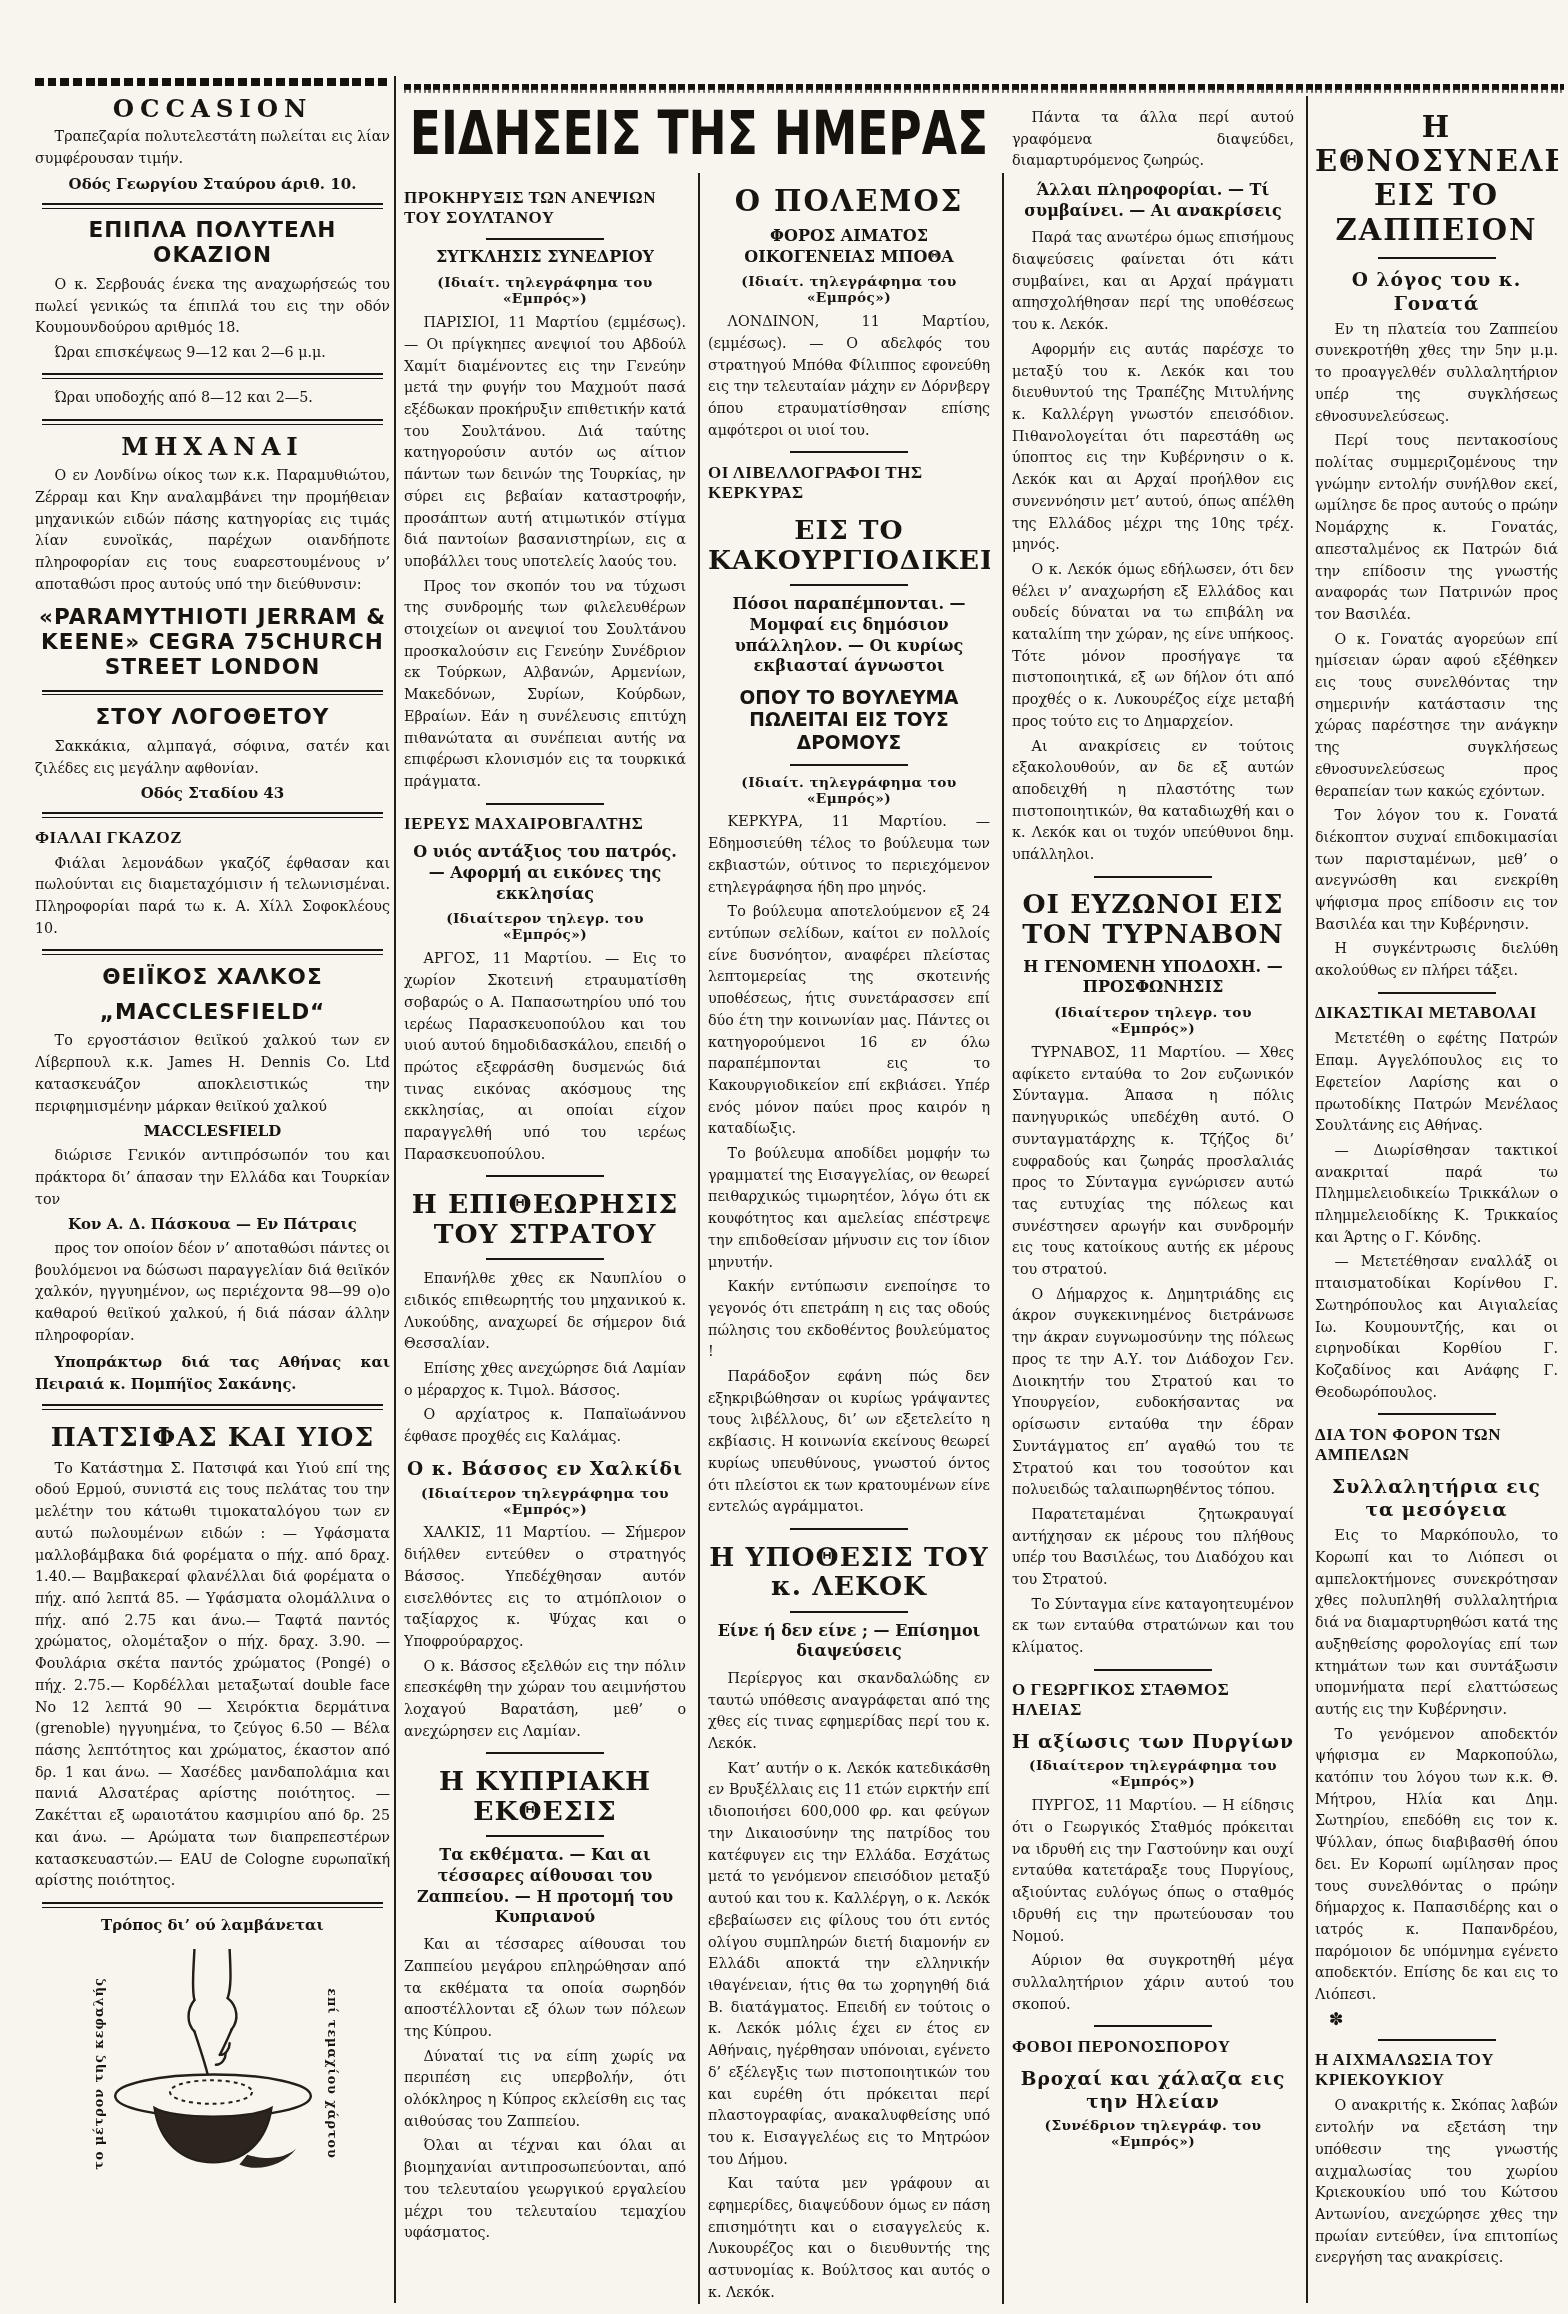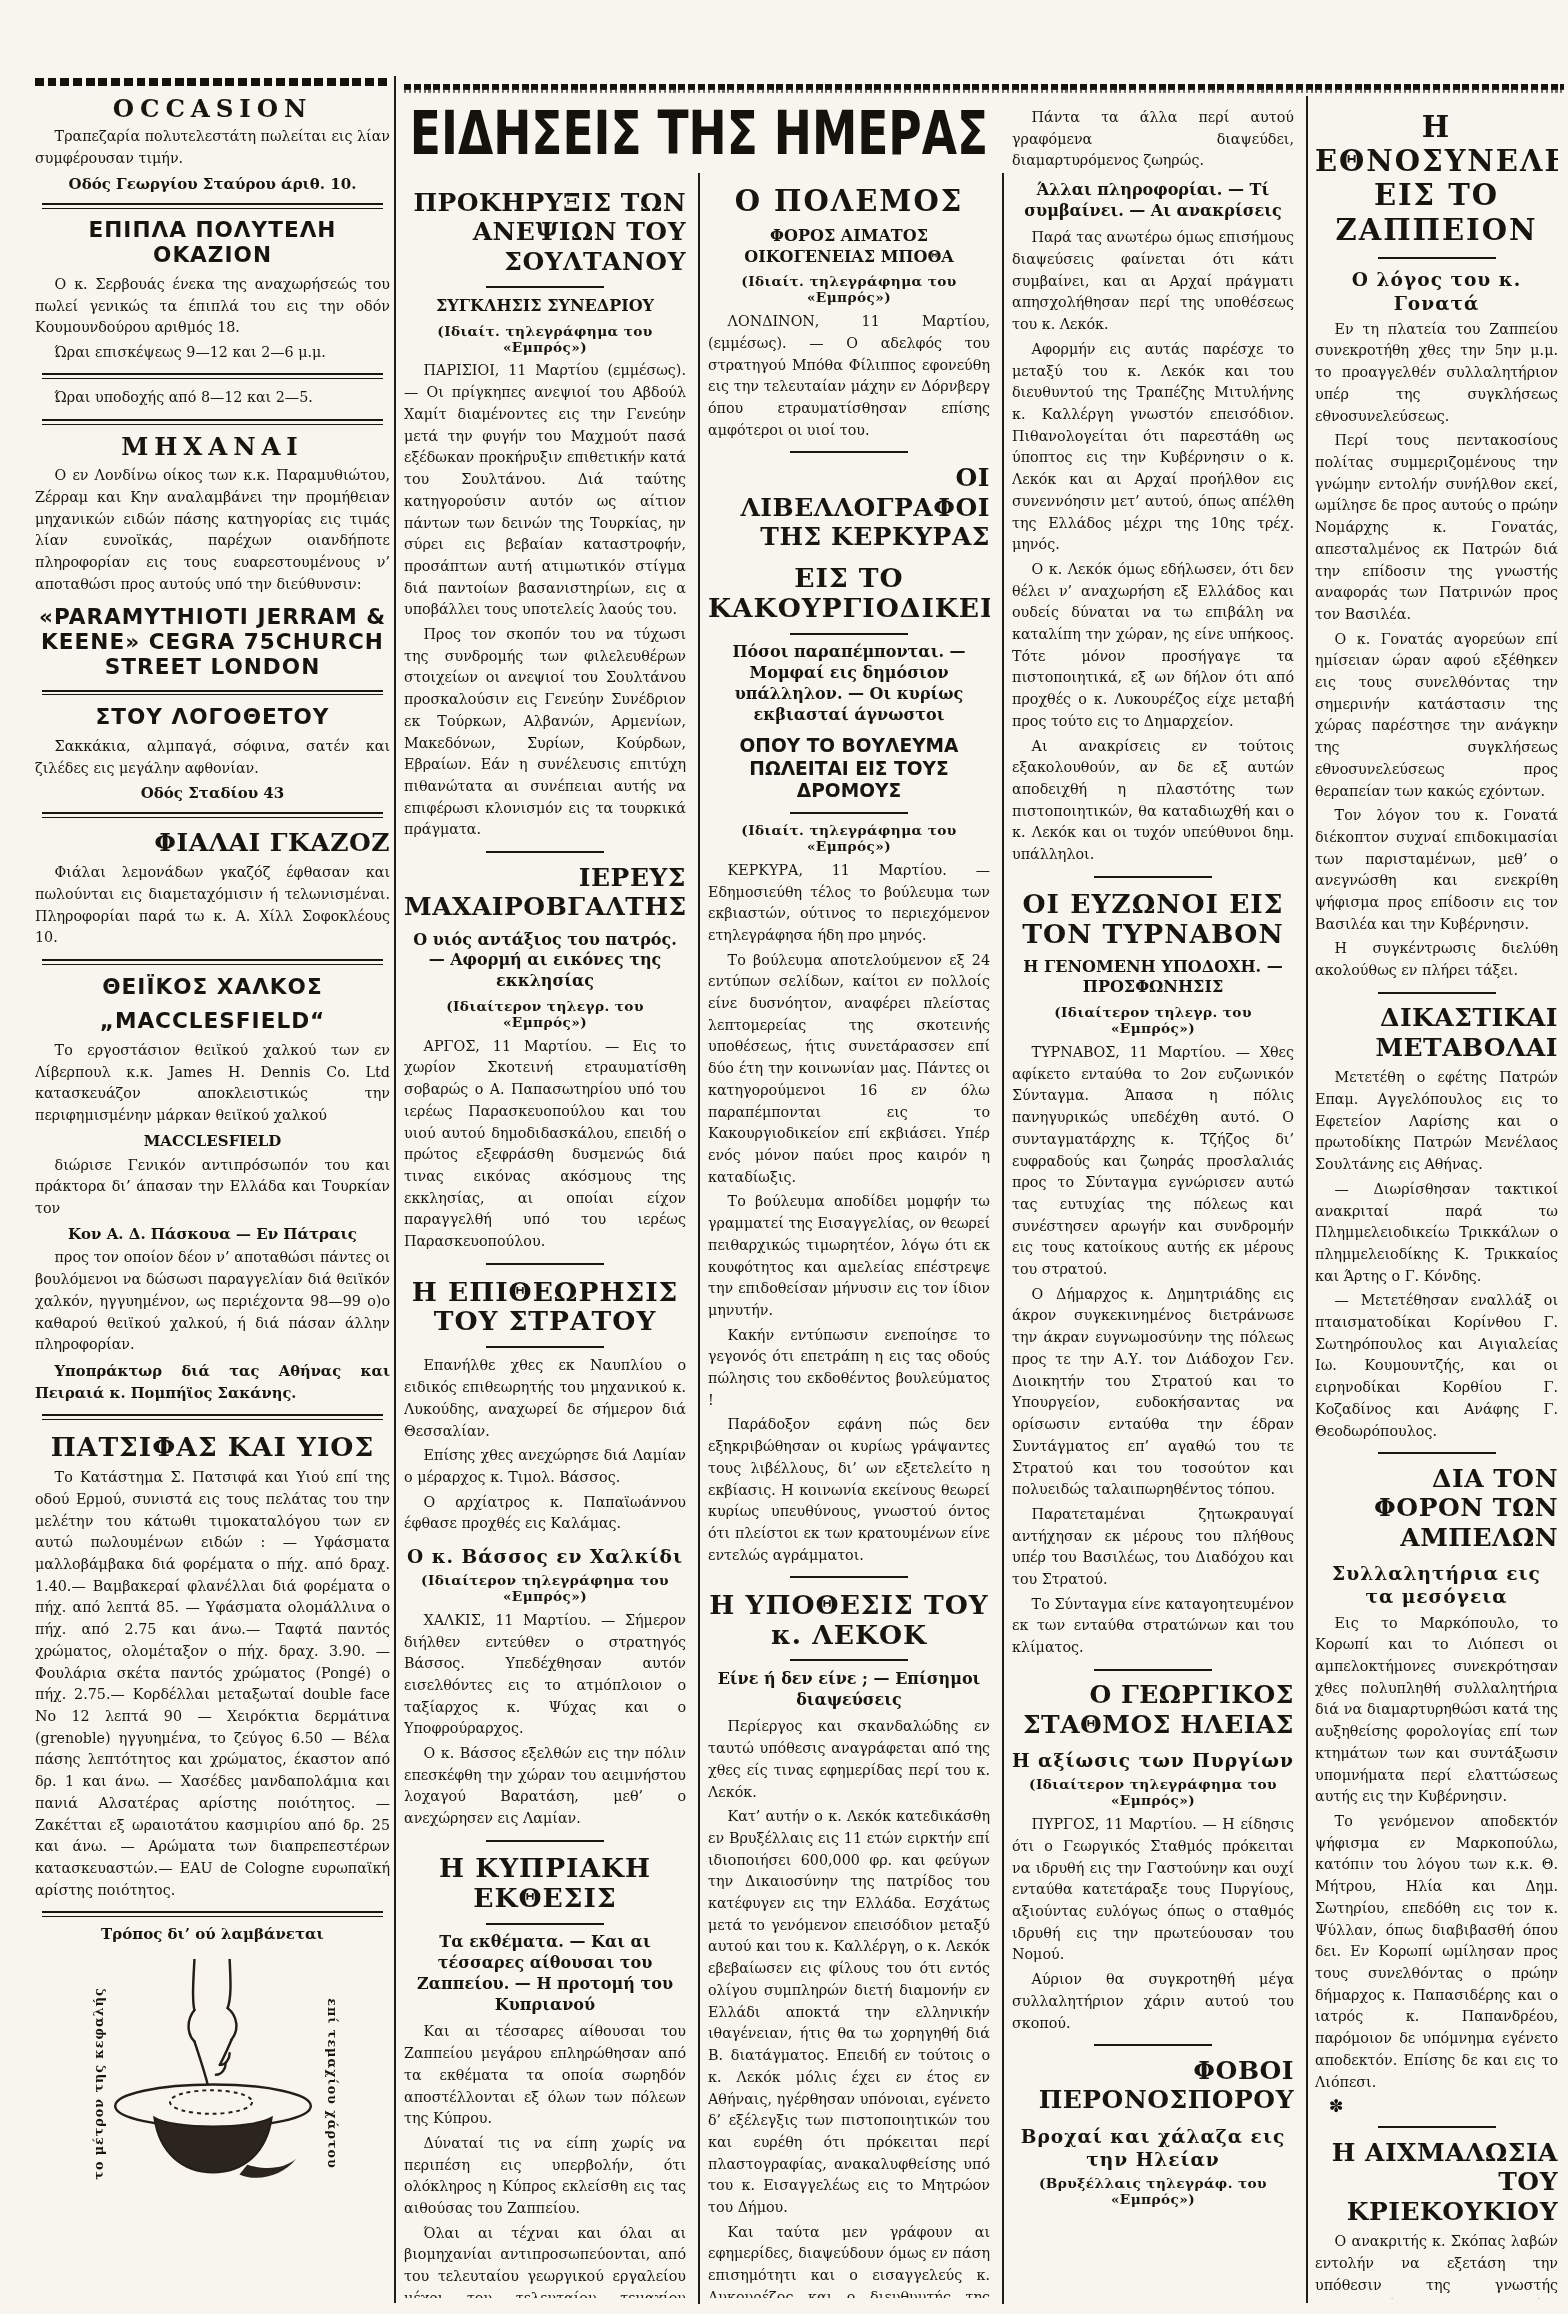--- a/index.html
+++ b/index.html
@@ -32,21 +32,21 @@
   #col-four {left:1012px;top:104px; width:282px; height:2195px;}
   #col-five {left:1315px;top:104px; width:243px; height:2195px;}
 
   
   .b-wavy{height:7.8px;margin:2px 0 5.9px;
     background:repeating-linear-gradient(90deg,#15110c 0 8.8px, rgba(0,0,0,0) 8.8px 12.7px);}
   .b-rule{width:118px;border:0;border-top:2.9px solid #191510;margin:9.8px auto 7.8px;}
   .b-rule2{width:96%;border:0;border-top:2.9px solid #191510;border-bottom:1px solid #191510;height:2.9px;margin:9.8px auto 7.8px;}
   .b-h1{font-weight:bold;font-size:26.5px;line-height:1.12;text-align:center;letter-spacing:1px;margin:11.8px 0 5.9px;}
   .b-h1xl{font-weight:bold;font-size:29px;line-height:1.18;text-align:center;letter-spacing:2px;margin:5.9px 0 5.9px;white-space:pre-line;}
-  .b-h2{font-weight:bold;font-size:25px;line-height:1.18;text-align:right;letter-spacing:0.5px;margin:9.8px 0 4.9px;}
+  .b-h2{font-weight:bold;font-size:17px;line-height:1.18;text-align:left;letter-spacing:0.5px;margin:9.8px 0 4.9px;font-family:Liberation Serif, serif;}
   .b-h2b{font-family:"DejaVu Sans",sans-serif;font-weight:bold;font-size:18.6px;line-height:1.2;text-align:center;margin:9.8px 0 4.9px;}
   .b-h3{font-family:"DejaVu Sans",sans-serif;font-weight:bold;font-size:21.6px;line-height:1.15;text-align:center;letter-spacing:1px;margin:9.8px 0 5.9px;}
   .b-adn{font-weight:bold;font-size:24.5px;text-align:center;letter-spacing:5.9px;margin:7.8px 0 3.9px;}
   .b-sub{font-weight:bold;font-size:16px;line-height:1.3;text-align:center;margin:7.8px 5.9px 5.9px;}
   .b-sub2{font-weight:bold;font-size:18.6px;line-height:1.25;text-align:center;letter-spacing:1px;margin:9.8px 0 3.9px;}
   .b-byline{font-size:13.7px;font-weight:bold;text-align:center;letter-spacing:0.4px;margin:3.9px 0 5.9px;}
   .b-p{font-size:14.3px;line-height:1.52;text-align:justify;text-indent:19.6px;margin:2.9px 0;}
   .b-pb{font-size:14.7px;font-weight:bold;line-height:1.5;text-align:justify;text-indent:19.6px;margin:3.9px 0;}
   .b-pc{font-size:15px;font-weight:bold;text-align:center;margin:4.9px 0;}
   .b-orn{text-align:left;font-size:17.6px;margin:2px 0 0 13.7px;}
@@ -206,21 +206,21 @@
       <div class="b-p">Το Σύνταγμα είνε καταγοητευμένον εκ των ενταύθα στρατώνων και του κλίματος.</div>
       <div class="b-rule"></div>
       <div class="b-h2">Ο ΓΕΩΡΓΙΚΟΣ ΣΤΑΘΜΟΣ ΗΛΕΙΑΣ</div>
       <div class="b-sub2">Η αξίωσις των Πυργίων</div>
       <div class="b-byline">(Ιδιαίτερον τηλεγράφημα του «Εμπρός»)</div>
       <div class="b-p">ΠΥΡΓΟΣ, 11 Μαρτίου. — Η είδησις ότι ο Γεωργικός Σταθμός πρόκειται να ιδρυθή εις την Γαστούνην και ουχί ενταύθα κατετάραξε τους Πυργίους, αξιούντας ευλόγως όπως ο σταθμός ιδρυθή εις την πρωτεύουσαν του Νομού.</div>
       <div class="b-p">Αύριον θα συγκροτηθή μέγα συλλαλητήριον χάριν αυτού του σκοπού.</div>
       <div class="b-rule"></div>
       <div class="b-h2">ΦΟΒΟΙ ΠΕΡΟΝΟΣΠΟΡΟΥ</div>
       <div class="b-sub2">Βροχαί και χάλαζα εις την Ηλείαν</div>
-      <div class="b-byline">(Βρυξέλλαις τηλεγράφ. του «Εμπρός»)</div>
+      <div class="b-byline">(Συνέδριον τηλεγράφ. του «Εμπρός»)</div>
     </div>
   <div class="col" id="col-five">
       <div class="b-h1xl">Η ΕΘΝΟΣΥΝΕΛΕΥΣΙΣ
 ΕΙΣ ΤΟ ΖΑΠΠΕΙΟΝ</div>
       <div class="b-rule"></div>
       <div class="b-sub2">Ο λόγος του κ. Γονατά</div>
       <div class="b-p">Εν τη πλατεία του Ζαππείου συνεκροτήθη χθες την 5ην μ.μ. το προαγγελθέν συλλαλητήριον υπέρ της συγκλήσεως εθνοσυνελεύσεως.</div>
       <div class="b-p">Περί τους πεντακοσίους πολίτας συμμεριζομένους την γνώμην εντολήν συνήλθον εκεί, ωμίλησε δε προς αυτούς ο πρώην Νομάρχης κ. Γονατάς, απεσταλμένος εκ Πατρών διά την επίδοσιν της γνωστής αναφοράς των Πατρινών προς τον Βασιλέα.</div>
       <div class="b-p">Ο κ. Γονατάς αγορεύων επί ημίσειαν ώραν αφού εξέθηκεν εις τους συνελθόντας την σημερινήν κατάστασιν της χώρας παρέστησε την ανάγκην της συγκλήσεως εθνοσυνελεύσεως προς θεραπείαν των κακώς εχόντων.</div>
       <div class="b-p">Τον λόγον του κ. Γονατά διέκοπτον συχναί επιδοκιμασίαι των παρισταμένων, μεθ’ ο ανεγνώσθη και ενεκρίθη ψήφισμα προς επίδοσιν εις τον Βασιλέα και την Κυβέρνησιν.</div>

